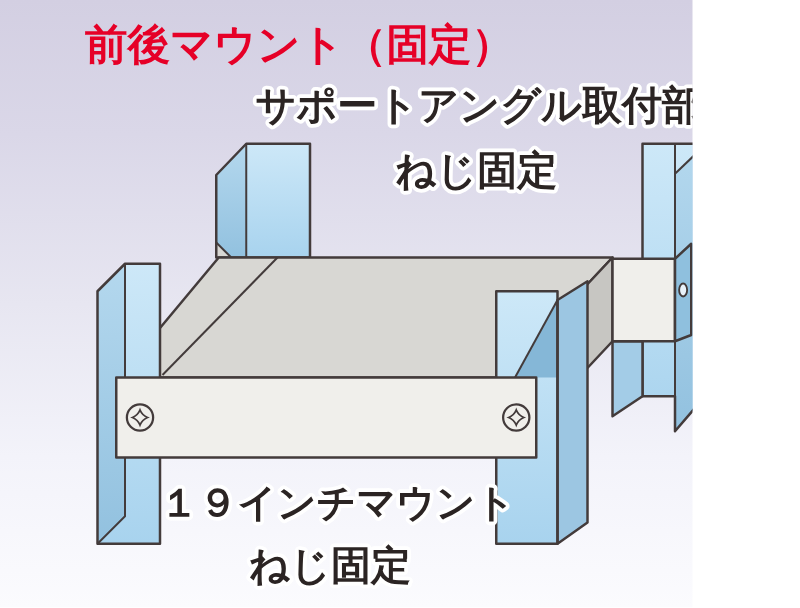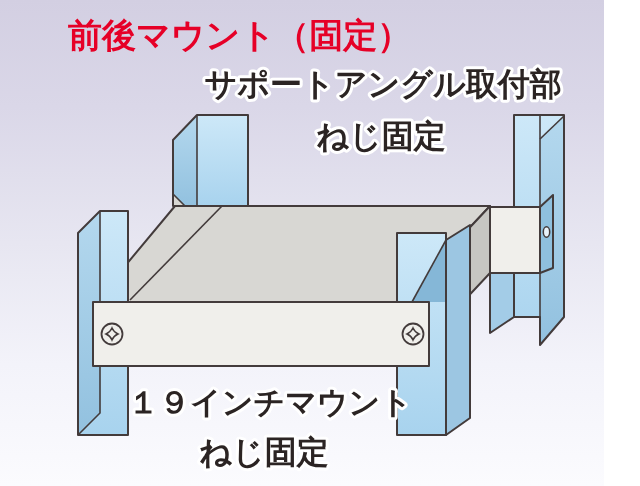--- a/index.html
+++ b/index.html
@@ -1,18 +1,18 @@
 <!DOCTYPE html>
 <html><head>
 <meta charset="utf-8">
 <style>
   html,body{margin:0;padding:0;}
   .stage{
     position:relative;
-    width:604px;height:486px;
+    width:554px;height:486px;
     overflow:hidden;
     background:linear-gradient(180deg,#d3cfe2 0%,#dad7e8 22%,#e7e6f1 50%,#f3f3fa 75%,#fbfbfe 100%);
     font-family:"DejaVu Sans","Liberation Sans",sans-serif;
   }
   svg{display:block;}
   .outline{stroke:#433b3b;stroke-width:2;stroke-linejoin:round;fill:none;}
   .fold{stroke:#433b3b;stroke-width:1.6;stroke-linejoin:round;fill:none;}
   .lbl{
     font-family:"DejaVu Sans","Liberation Sans",sans-serif;
     font-size:32px;font-weight:600;

